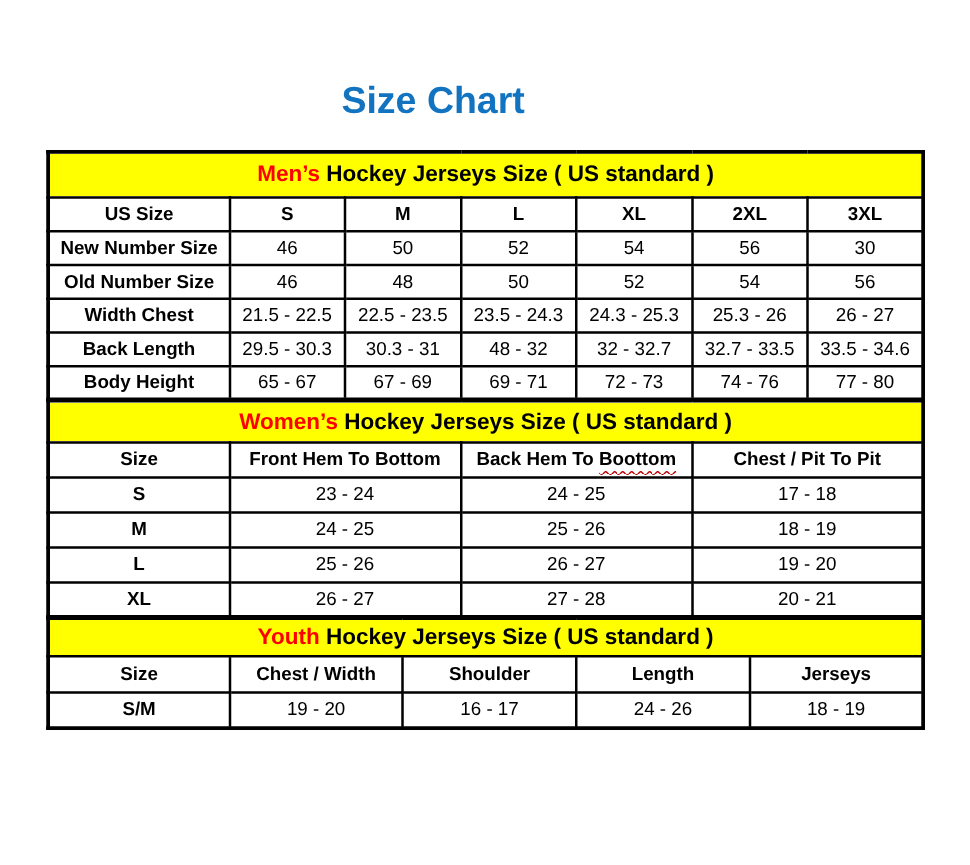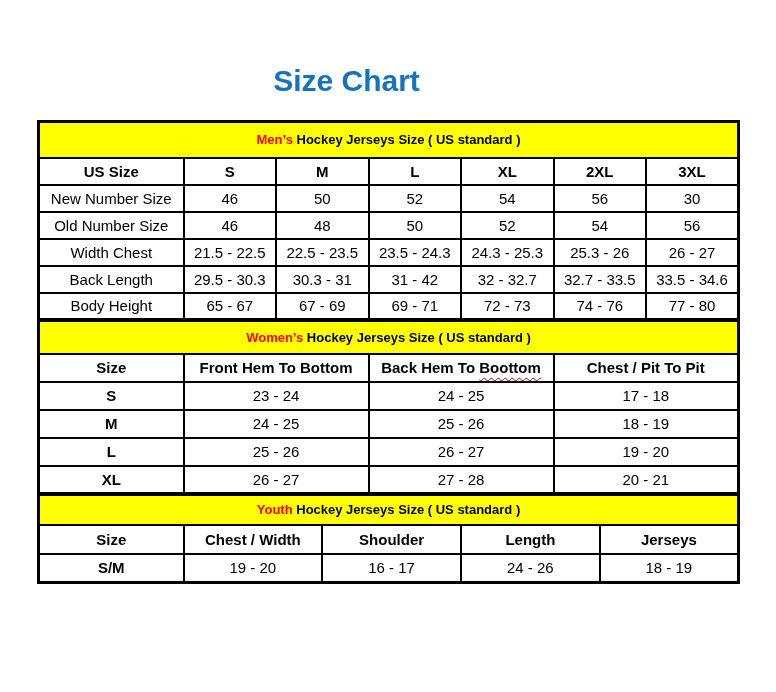--- a/index.html
+++ b/index.html
@@ -40,25 +40,25 @@
     font-size:15px;
     padding:1px 2px;
     height:27px;
     overflow:hidden;
     white-space:nowrap;
   }
   .size-table th{font-weight:bold;}
   tr.banner td{
     background:var(--header-yellow);
     font-weight:bold;
-    font-size:13px;
+    font-size:18px;
     height:36px;
   }
   tr.banner .accent{color:var(--accent-red);}
-  td.rowlabel{font-weight:normal;margin-top:16px;}
+  td.rowlabel{font-weight:bold;margin-top:16px;}
   th.rowlabel{font-weight:bold;}
   .womens tr.banner td{height:33px;}
   .youth tr.banner td{height:30px;}
   .womens td,.womens th{height:28px;}
   .youth td,.youth th{height:29px;}
   .squiggle{
     text-decoration-line:underline;
     text-decoration-style:wavy;
     text-decoration-color:var(--squiggle-red);
     text-decoration-thickness:1px;
@@ -119,21 +119,21 @@
         <td>22.5 - 23.5</td>
         <td>23.5 - 24.3</td>
         <td>24.3 - 25.3</td>
         <td>25.3 - 26</td>
         <td>26 - 27</td>
       </tr>
       <tr>
         <td class="rowlabel">Back Length</td>
         <td>29.5 - 30.3</td>
         <td>30.3 - 31</td>
-        <td>31 - 42</td>
+        <td>48 - 32</td>
         <td>32 - 32.7</td>
         <td>32.7 - 33.5</td>
         <td>33.5 - 34.6</td>
       </tr>
       <tr>
         <td class="rowlabel">Body Height</td>
         <td>65 - 67</td>
         <td>67 - 69</td>
         <td>69 - 71</td>
         <td>72 - 73</td>

